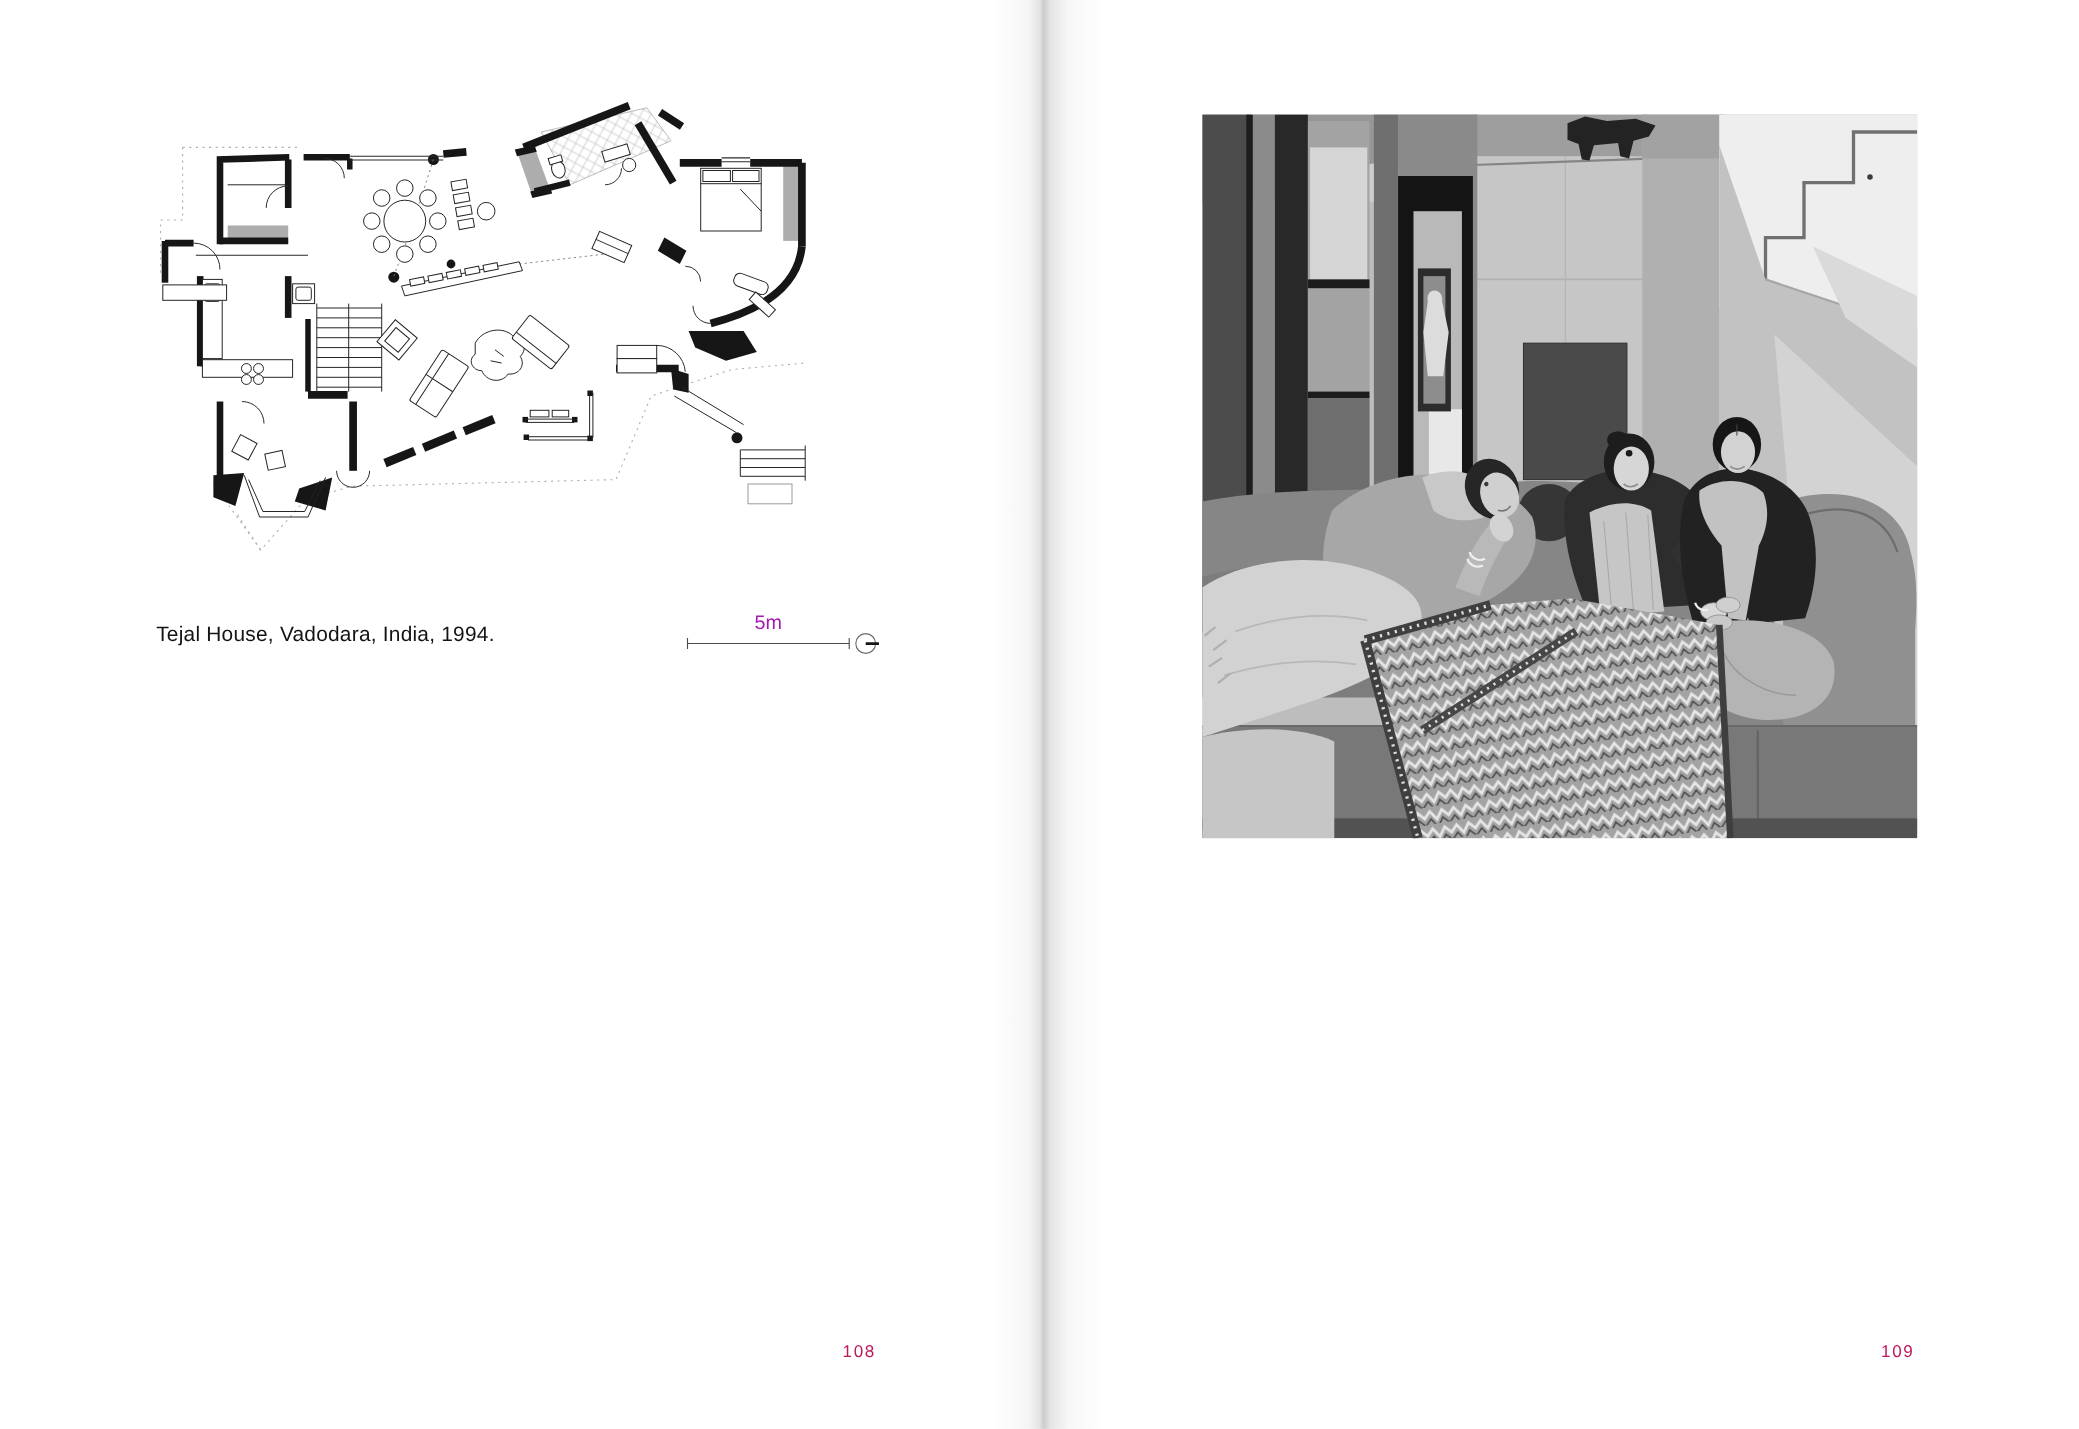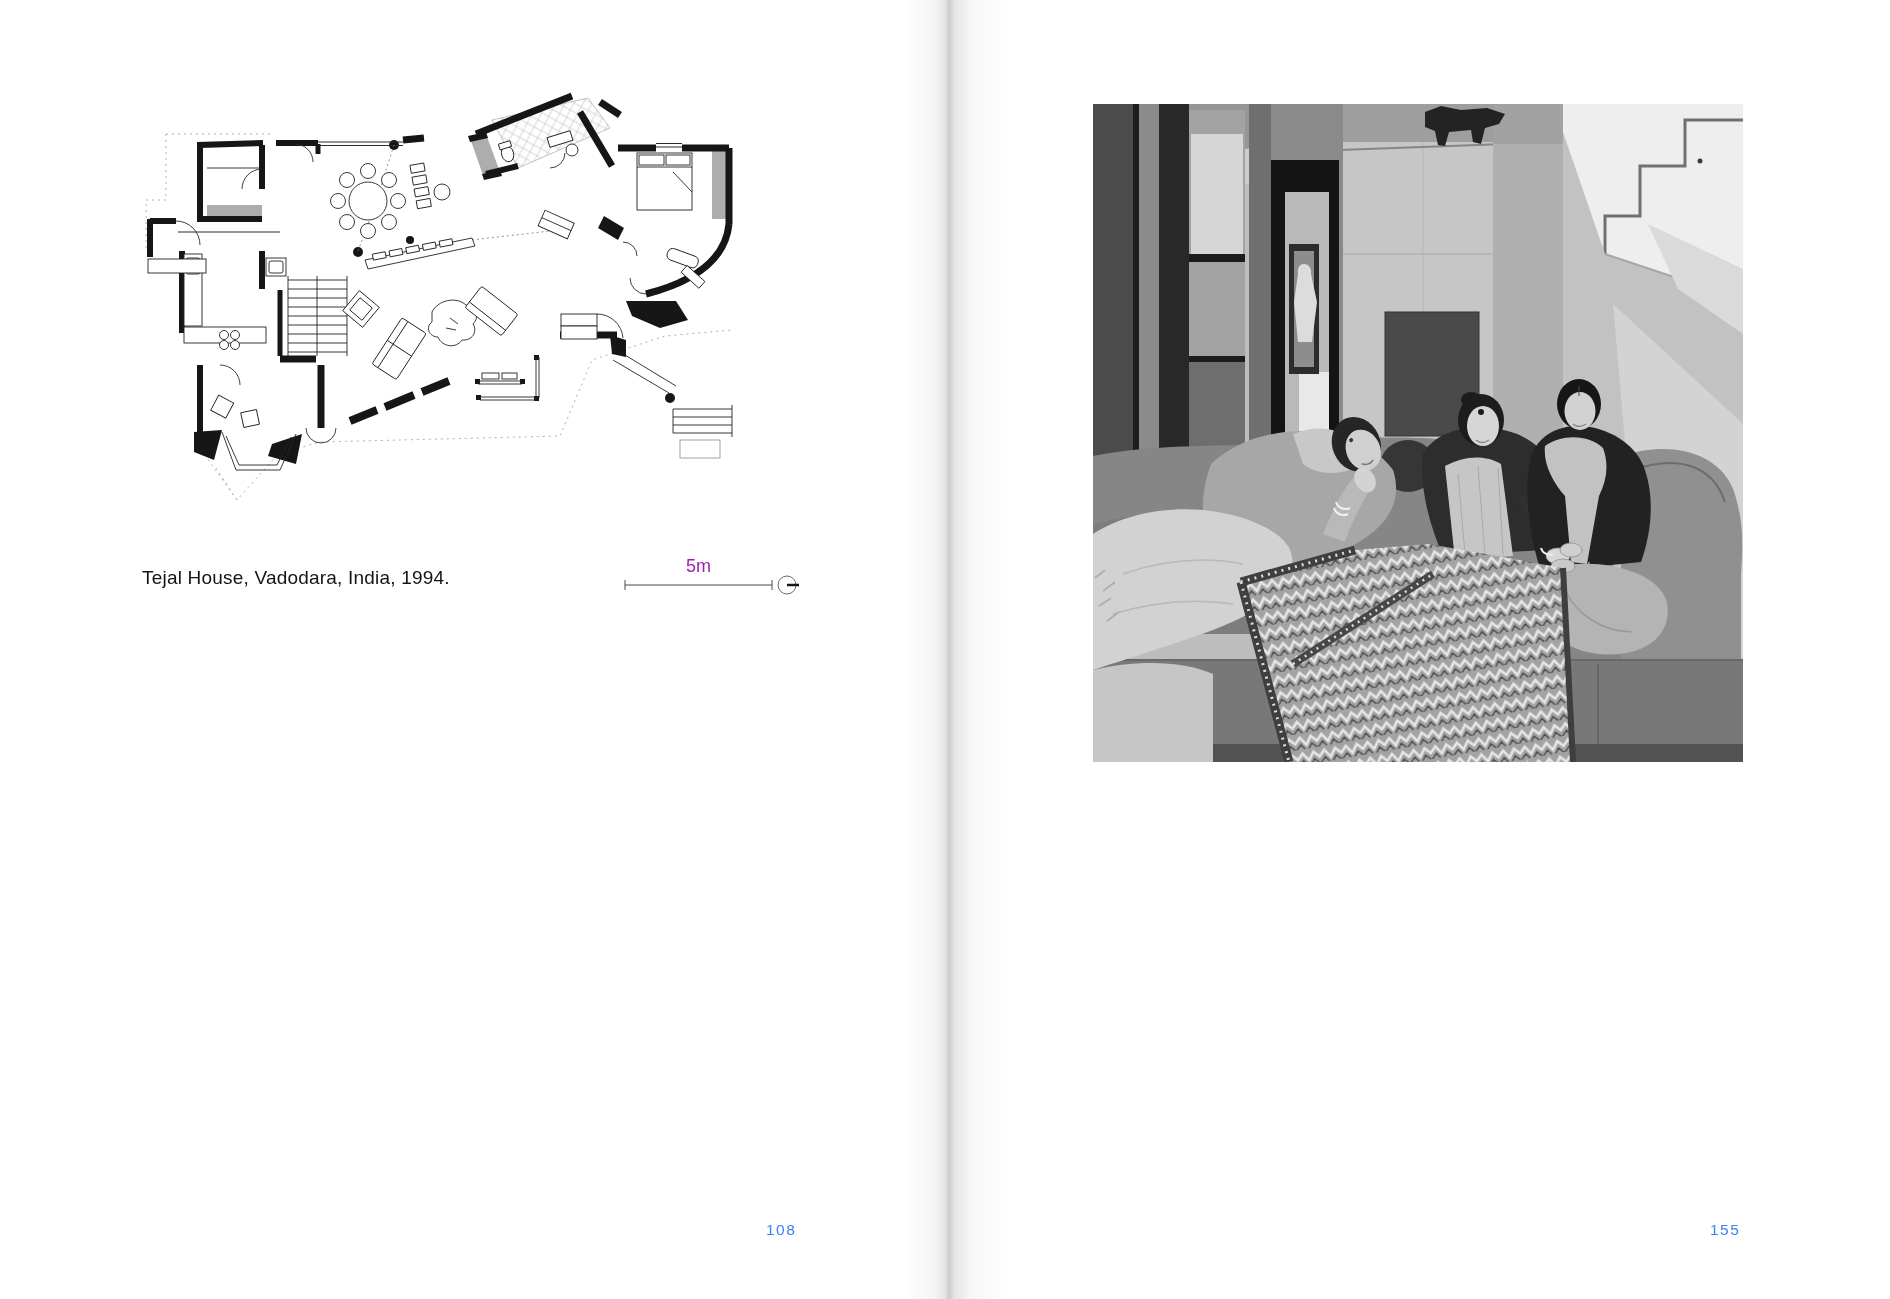--- a/index.html
+++ b/index.html
@@ -23,21 +23,21 @@
     pointer-events:none;
   }
   .figure-caption {
     left:142px; top:567px; font-size:19px; letter-spacing:0.2px; color:#141414;
   }
   .scalebar { left:622px; top:556px; width:190px; height:46px; }
   .scalebar .scale-label {
     position:absolute; left:64px; top:0; font-size:18px; color:#a21caf;
   }
   .pagenum {
-    font-size:15.5px; color:#3b82f6; letter-spacing:1.5px;
+    font-size:15.5px; color:#be185d; letter-spacing:1.5px;
   }
   .pagenum-left  { left:766px; top:1221px; }
   svg { display:block; }
 </style>
 </head>
 <body>
 
 <div class="page page-left">
 
   <svg class="abs" style="left:120px; top:88px;" width="620" height="440" viewBox="0 0 620 440">
@@ -384,16 +384,16 @@
       <path d="M148,478 L262,446" stroke="#3f3f3f" stroke-width="9" fill="none"></path>
       <path d="M148,478 L262,446" stroke="#dddddd" stroke-width="3" fill="none" stroke-dasharray="2 5"></path>
       <path d="M148,478 L196,658" stroke="#3f3f3f" stroke-width="9" fill="none"></path>
       <path d="M148,478 L196,658" stroke="#dddddd" stroke-width="3" fill="none" stroke-dasharray="2 5"></path>
       <path d="M200,560 L340,470" stroke="#474747" stroke-width="8" fill="none"></path>
       <path d="M200,560 L340,470" stroke="#dddddd" stroke-width="2.5" fill="none" stroke-dasharray="2 5"></path>
       <path d="M470,464 L480,658" stroke="#3f3f3f" stroke-width="6" fill="none"></path>
     </g>
   </svg>
 
-  <div class="abs pagenum" style="left:765px; top:1221px;">155</div>
+  <div class="abs pagenum" style="left:765px; top:1221px;">109</div>
 </div>
 
 <div class="gutter"></div>
 
 </body></html>

